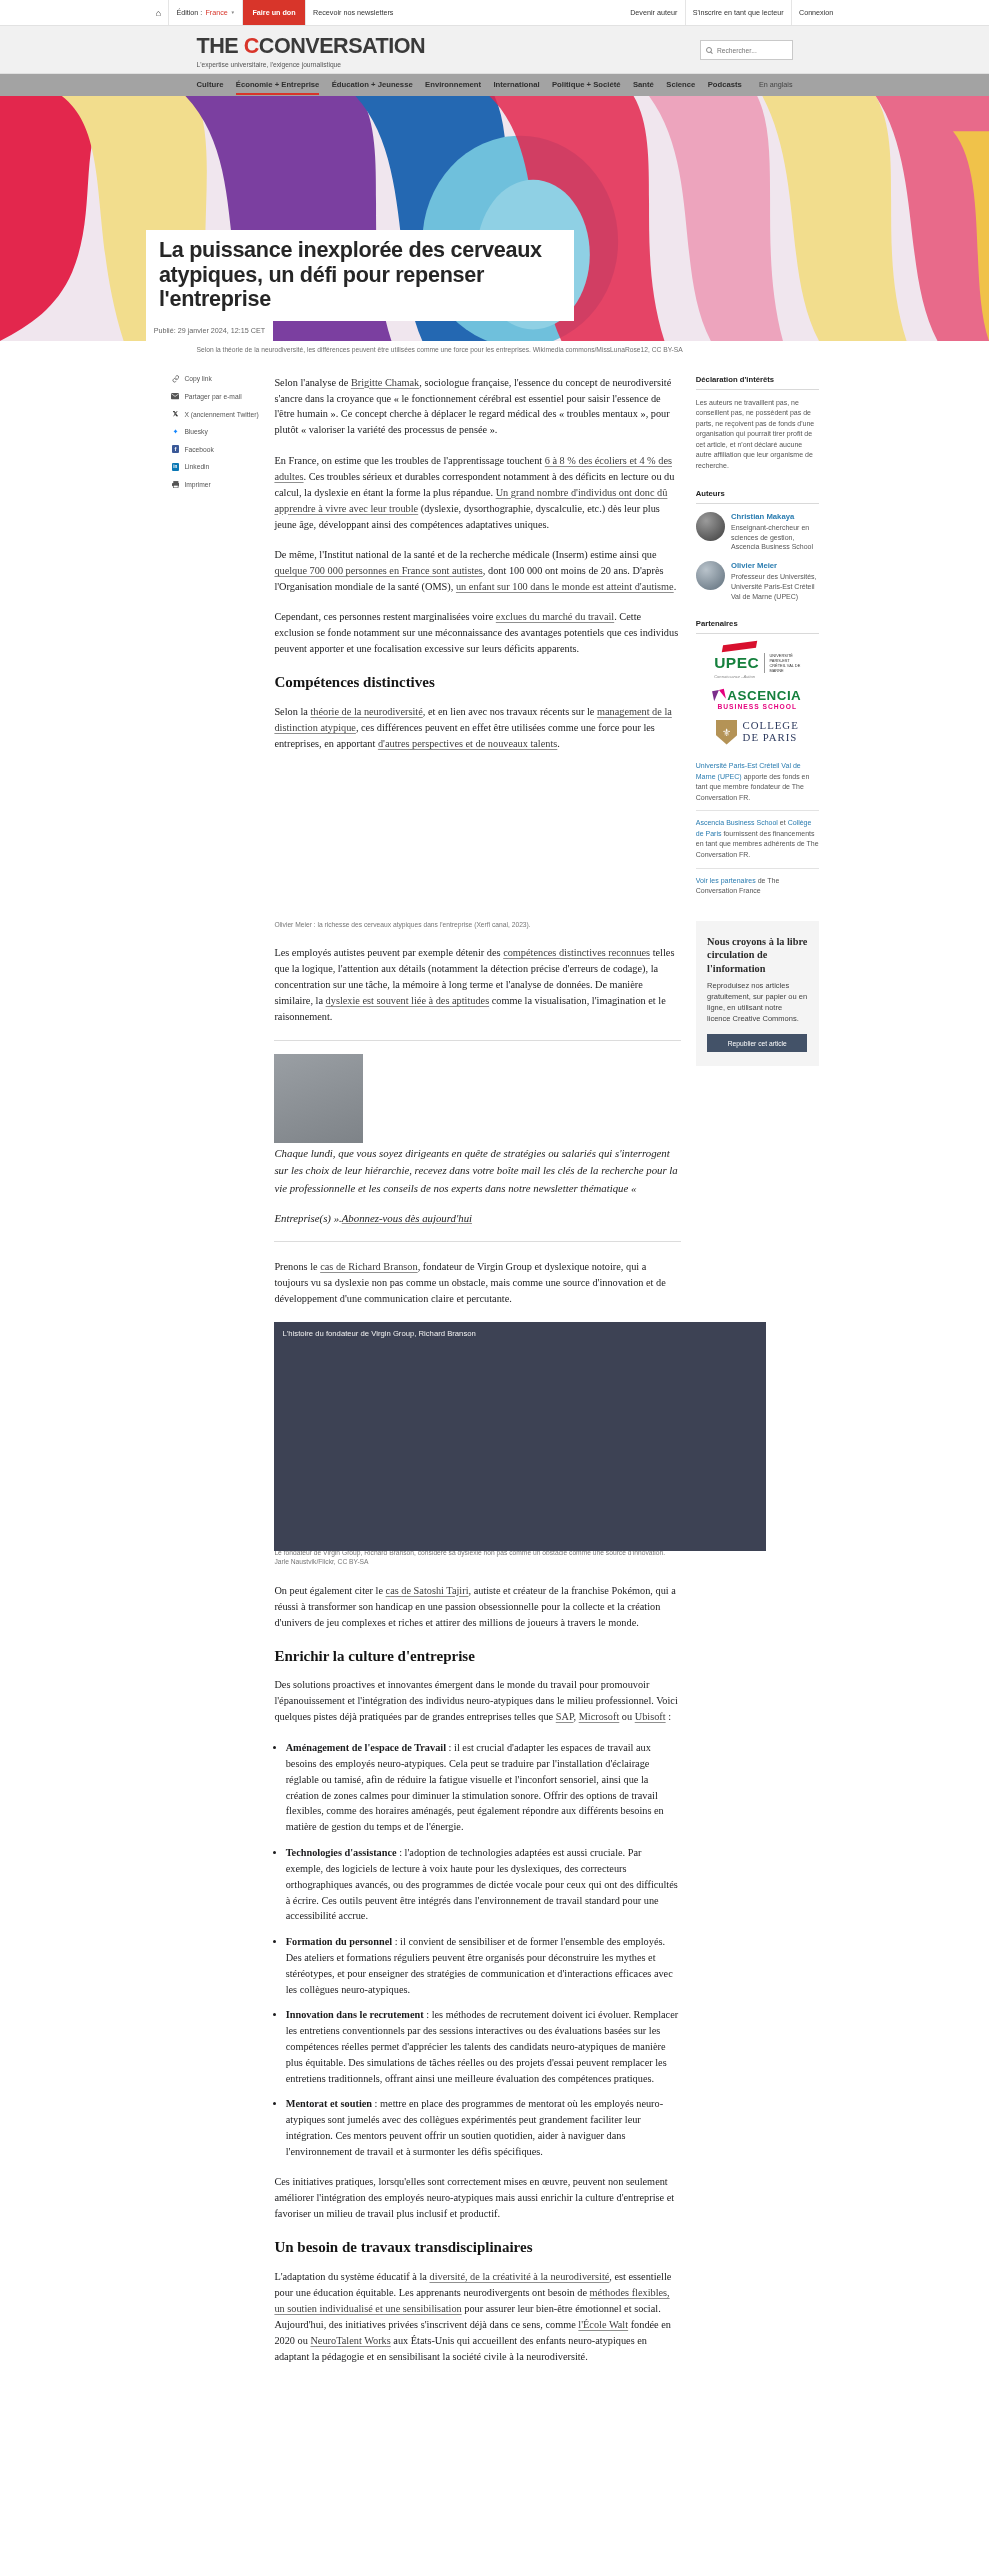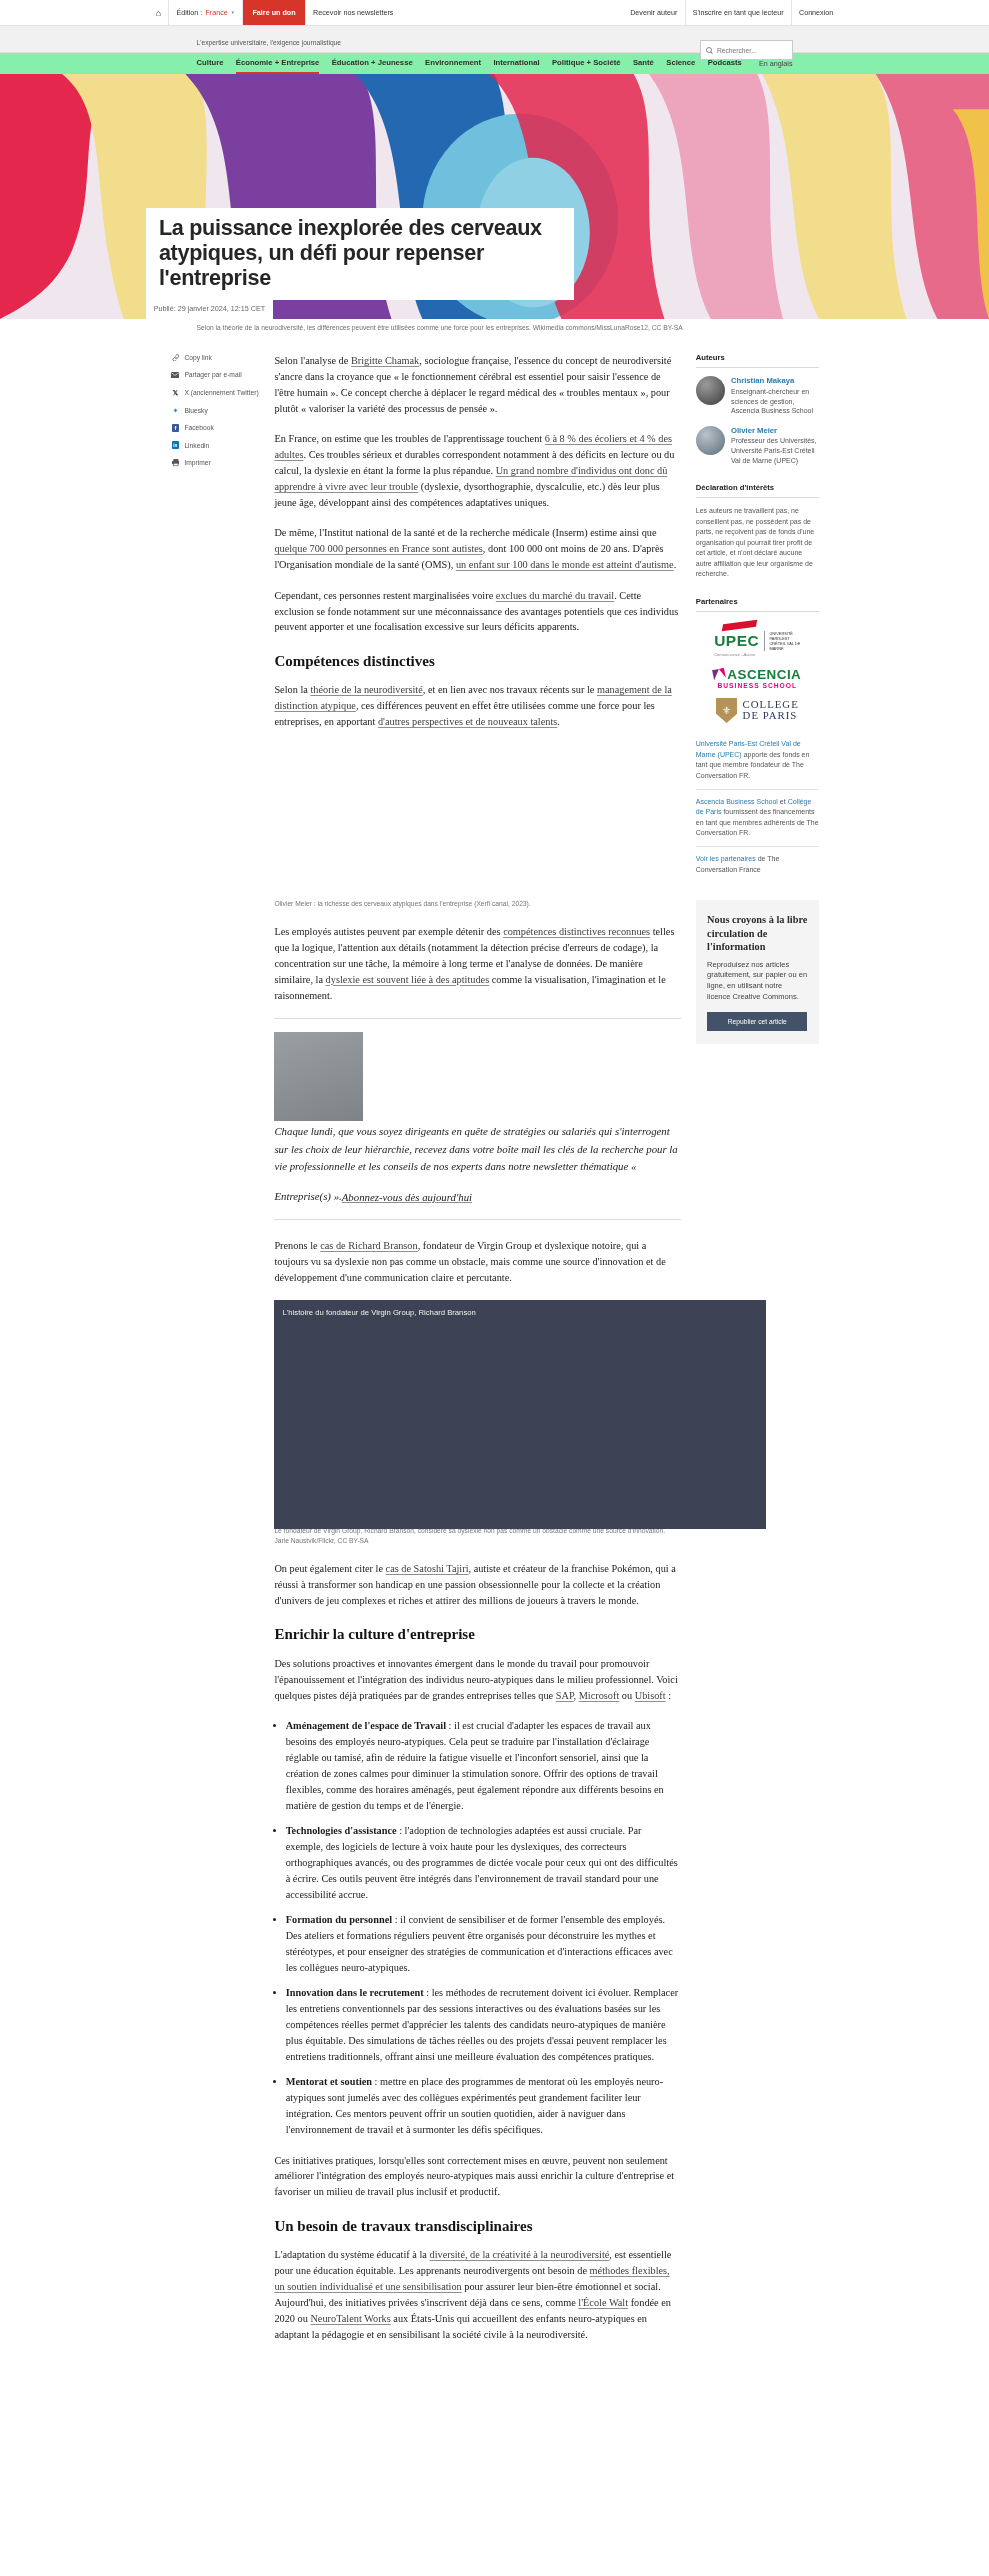--- a/index.html
+++ b/index.html
@@ -21,21 +21,21 @@
   .header { background:#f1f1f1; border-top:0.5px solid #e2e2e2; }
   .header-in { width:596px; margin:0 auto; padding:9.3px 0 5.2px; position:relative; }
   .logo { font-family:"Liberation Sans", sans-serif; font-weight:bold; font-size:21.6px; letter-spacing:-0.5px; color:#3a3a3a; line-height:1; }
   .logo .bubble { color:#d8352a; }
   .tagline { font-size:6.7px; color:#555; margin-top:4.1px; }
   .search { position:absolute; right:0; top:14.4px; width:93px; height:19.6px; background:#fff; border:0.5px solid #c9c9c9; display:flex; align-items:center; padding:0 5.2px; }
   .search .mag { width:7.2px; height:7.2px; position:relative; margin-right:4.1px; }
   .search .mag::before { content:""; position:absolute; width:4.6px; height:4.6px; border:1px solid #8a8a8a; border-radius:50%; top:0; left:0; }
   .search .mag::after { content:""; position:absolute; width:2.6px; height:1px; background:#8a8a8a; transform:rotate(45deg); bottom:0.5px; right:0; }
   .search input { border:none; outline:none; font-size:6.7px; color:#444; width:67px; background:transparent; font-family:"Liberation Sans", sans-serif; }
-  .nav { background:#86efac; border-top:0.5px solid #e0e0e0; }
+  .nav { background:#a3a3a3; border-top:0.5px solid #e0e0e0; }
   .nav-in { width:596px; margin:0 auto; display:flex; align-items:center; height:21.6px; font-size:7.7px; font-weight:bold; color:#2e2e2e; }
   .nav-in .nav-item { margin-right:12.4px; padding:5.2px 0 4.6px; border-bottom:2.1px solid transparent; }
   .nav-in .nav-item.active { border-bottom-color:#d8352a;text-align:right; }
   .nav-lang { margin-left:auto; font-weight:normal; font-size:7.2px; color:#444; }
 
   
   .hero { position:relative; height:245px; overflow:hidden; background:#c0527d; }
   .hero svg { position:absolute; inset:0; width:100%; height:100%; }
   .hero-boxes { position:absolute; left:50%; margin-left:-349px; bottom:0; width:515px; }
   .hero-title { display:inline-block; background:#fff; padding:8.2px 13.4px 9.3px; max-width:428px; }
@@ -123,20 +123,21 @@
     <div class="tb-right">
       <div class="tb-item">Devenir auteur</div>
       <div class="tb-item">S'inscrire en tant que lecteur</div>
       <div class="tb-item">Connexion</div>
     </div>
   </div>
 </div>
 
 <div class="header">
   <div class="header-in">
+    <div class="logo"><span>THE </span><span class="bubble">C</span><span>CONVERSATION</span></div>
     <div class="tagline">L'expertise universitaire, l'exigence journalistique</div>
     <div class="search">
       <span class="mag"></span>
       <input type="text" placeholder="Rechercher..." style="">
     </div>
   </div>
 </div>
 <div class="nav">
   <div class="nav-in">
     <span style="display:flex">
@@ -261,39 +262,39 @@
         <li><span class="bld">Mentorat et soutien</span><span> : mettre en place des programmes de mentorat où les employés neuro-atypiques sont jumelés avec des collègues expérimentés peut grandement faciliter leur intégration. Ces mentors peuvent offrir un soutien quotidien, aider à naviguer dans l'environnement de travail et à surmonter les défis spécifiques.</span></li>
       </ul>
       <p><span>Ces initiatives pratiques, lorsqu'elles sont correctement mises en œuvre, peuvent non seulement améliorer l'intégration des employés neuro-atypiques mais aussi enrichir la culture d'entreprise et favoriser un milieu de travail plus inclusif et productif.</span></p>
       <h2>Un besoin de travaux transdisciplinaires</h2>
       <p><span>L'adaptation du système éducatif à la </span><span class="lnk">diversité, de la créativité à la neurodiversité</span><span>, est essentielle pour une éducation équitable. Les apprenants neurodivergents ont besoin de </span><span class="lnk">méthodes flexibles, un soutien individualisé et une sensibilisation</span><span> pour assurer leur bien-être émotionnel et social. Aujourd'hui, des initiatives privées s'inscrivent déjà dans ce sens, comme </span><span class="lnk">l'École Walt</span><span> fondée en 2020 ou </span><span class="lnk">NeuroTalent Works</span><span> aux États-Unis qui accueillent des enfants neuro-atypiques en adaptant la pédagogie et en sensibilisant la société civile à la neurodiversité.</span></p>
       <div class="embed-blank" style="height: 258px;"></div>
     </div>
 
   <div class="sidebar">
     <div class="sb-block">
+      <div class="sb-h">Déclaration d'intérêts</div>
+      <div class="sb-text">Les auteurs ne travaillent pas, ne conseillent pas, ne possèdent pas de parts, ne reçoivent pas de fonds d'une organisation qui pourrait tirer profit de cet article, et n'ont déclaré aucune autre affiliation que leur organisme de recherche.</div>
+    </div>
+    <div class="sb-block">
       <div class="sb-h">Auteurs</div>
       <div class="author">
         <div class="avatar a1"></div>
         <div>
           <div class="nm">Christian Makaya</div>
           <div class="rl">Enseignant-chercheur en sciences de gestion, Ascencia Business School</div>
         </div>
       </div>
       <div class="author">
         <div class="avatar a2"></div>
         <div>
           <div class="nm">Olivier Meier</div>
           <div class="rl">Professeur des Universités, Université Paris-Est Créteil Val de Marne (UPEC)</div>
         </div>
       </div>
-    </div>
-    <div class="sb-block">
-      <div class="sb-h">Déclaration d'intérêts</div>
-      <div class="sb-text">Les auteurs ne travaillent pas, ne conseillent pas, ne possèdent pas de parts, ne reçoivent pas de fonds d'une organisation qui pourrait tirer profit de cet article, et n'ont déclaré aucune autre affiliation que leur organisme de recherche.</div>
     </div>
     <div class="sb-block">
       <div class="sb-h">Partenaires</div>
       <div class="plogo">
         <div class="plogo-upec">
           <div class="upec-swoosh"></div>
           <div class="upec-row">
             <span class="upec-word">UPEC</span>
             <span class="upec-right">UNIVERSITÉ PARIS-EST CRÉTEIL VAL DE MARNE</span>
           </div>

